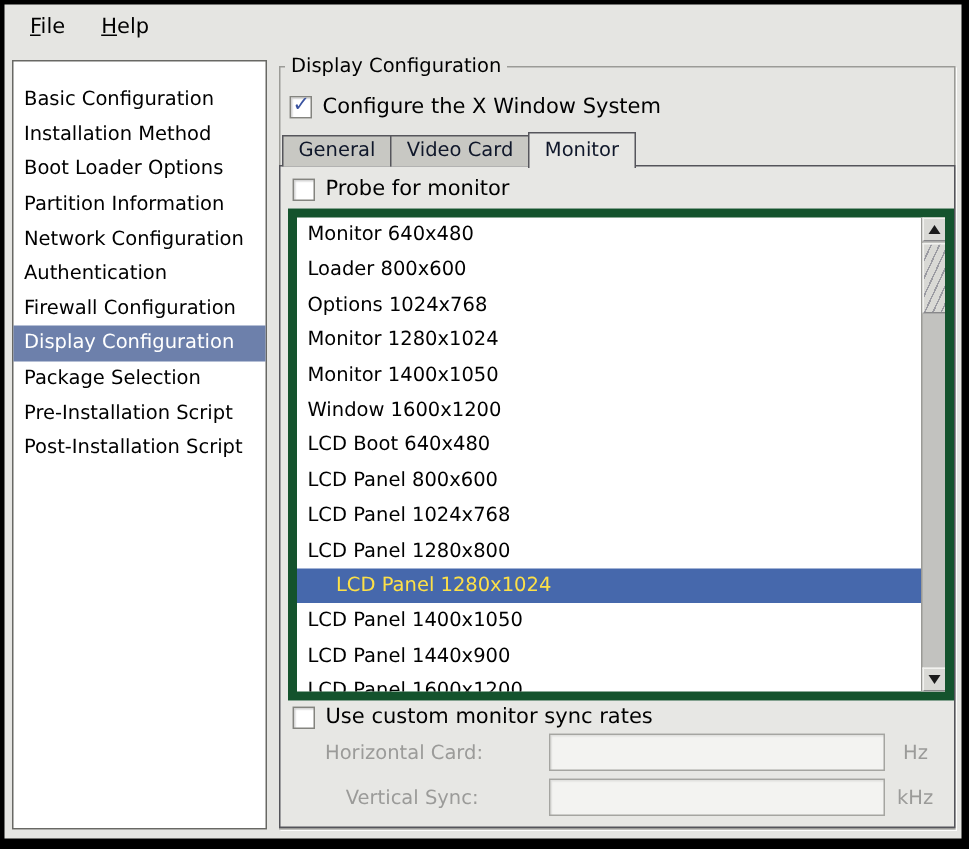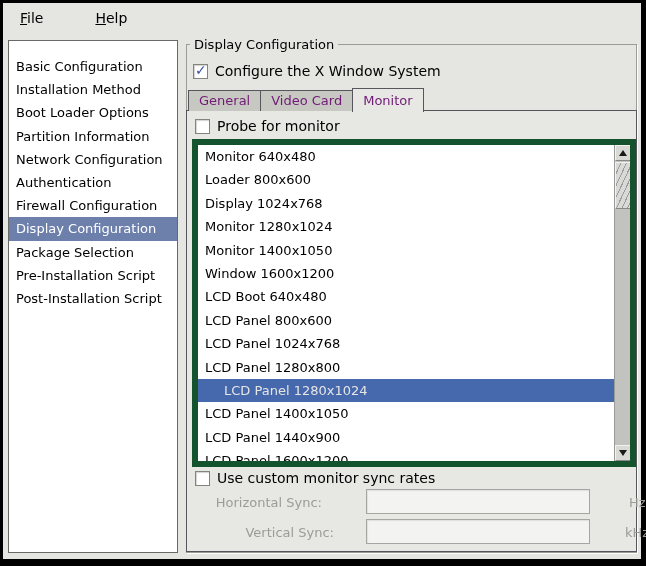--- a/index.html
+++ b/index.html
@@ -3,66 +3,66 @@
 <meta charset="utf-8">
 <style>
   * { margin:0; padding:0; box-sizing:border-box; }
   html,body { width:646px; height:566px; }
   body { font-family:"DejaVu Sans","Liberation Sans",sans-serif; }
 
   .window { position:relative; width:646px; height:566px; background:#000; overflow:hidden; }
   .window-inner { position:absolute; left:3px; top:3px; width:638px; height:556px; background:#e5e5e2; }
 
   
-  .menubar { position:absolute; left:3px; top:3px; width:638px; height:30px; display:flex; align-items:center; padding-left:10px;gap:28px; }
+  .menubar { position:absolute; left:3px; top:3px; width:638px; height:30px; display:flex; align-items:center; padding-left:10px; }
   .menu-item { display:inline-block; font-size:14px; color:#000; padding:3px 7px; margin-right:10px; cursor:default; }
   .menu-item::first-letter { text-decoration:underline; }
 
   
   .sidebar { position:absolute; left:8px; top:40px; width:170px; height:513px; background:#fff; border:1px solid #686864; padding-top:14px; }
   .side-item { height:23.2px; line-height:23.2px; padding-left:7px; font-size:13px; color:#000; white-space:nowrap; }
   .side-item.selected { background:#6d80ab; color:#fff; }
 
   
   .groupbox { position:absolute; left:186px; top:44px; width:451px; height:509px; border:1px solid #9b9b97; box-shadow:1px 1px 0 rgba(255,255,255,0.9); }
   .groupbox-label { position:absolute; left:190px; top:37px; background:#e5e5e2; padding:0 4px; font-size:13px; color:#000; z-index:2; }
 
   
   .cb { position:absolute; width:15px; height:15px; background:#fff; border:1px solid #84847f; box-shadow:inset 1px 1px 1px rgba(0,0,0,0.18); }
   .cb .check { position:absolute; left:1px; top:-3px; font-size:14px; font-weight:bold; color:#3a53a0; }
   .cb-label { position:absolute; font-size:14px; color:#000; white-space:nowrap; }
 
   
   .tabbar { position:absolute; left:188px; top:88px; height:23px; display:flex; align-items:flex-end; z-index:3; }
-  .tab { height:21px; padding:2px 10px 0; font-size:13px; color:#701a75; background:#c8c8c3; border:1px solid #56565c; border-bottom:none; white-space:nowrap; }
+  .tab { height:21px; padding:2px 10px 0; font-size:13px; color:#0f172a; background:#c8c8c3; border:1px solid #56565c; border-bottom:none; white-space:nowrap; }
   .tab + .tab { margin-left:-1px; }
   .tab.active { height:24px; padding-top:4px; background:#e7e7e4; margin-bottom:-1px; position:relative; z-index:4; }
 
   
   .panel { position:absolute; left:186px; top:110px; width:451px; height:442px; background:#e7e7e4; border:1px solid #54545a; }
 
   
   .mlist { position:absolute; left:192px; top:139px; width:444px; height:328px; background:#fff; border:6px solid #14532d; overflow:hidden; }
   .mrow { height:23.4px; line-height:23.4px; padding-left:7px; font-size:13px; color:#000; white-space:nowrap; width:426px; }
-  .mrow.selected { background:#4668ac; color:#e5e5e5;padding-left:26px; }
+  .mrow.selected { background:#4668ac; color:#fde047;padding-left:26px; }
 
   
   .sb { position:absolute; right:0; top:0; width:16px; height:100%; background:#c2c2bf; border-left:1px solid #9a9a96; }
   .sb-btn { position:absolute; left:0; width:16px; height:16px; background:#d9d9d5; border:1px solid #88888a; border-top-color:#f2f2ef; border-left-color:#f2f2ef; display:flex; align-items:center; justify-content:center; }
   .sb-btn.up { top:0; }
   .sb-btn.down { bottom:0; }
   .tri-up { width:0; height:0; border-left:4px solid transparent; border-right:4px solid transparent; border-bottom:6px solid #1a1a1a; }
   .tri-down { width:0; height:0; border-left:4px solid transparent; border-right:4px solid transparent; border-top:6px solid #1a1a1a; }
   .sb-thumb { position:absolute; left:0; top:17px; width:16px; height:47px; border:1px solid #88888a; border-top-color:#f2f2ef; border-left-color:#f2f2ef;
     background:#d9d9d5 repeating-linear-gradient(115deg, rgba(0,0,0,0) 0 4px, #9b9ba2 4px 5px); }
 
   
   .sync-label { position:absolute; width:118px; text-align:right; font-size:13px; color:#9b9b99; white-space:nowrap; }
   .sync-input { position:absolute; width:224px; height:25px; background:#f3f3f1; border:1px solid #a5a5a1; box-shadow:inset 1px 1px 1px rgba(0,0,0,0.08); font-size:13px; padding:0 4px; color:#555; }
-  .sync-unit { position:absolute; font-size:13px; color:#9b9b99;margin-left:27px; }
+  .sync-unit { position:absolute; font-size:13px; color:#9b9b99; }
 </style>
 </head>
 <body>
 
 <div class="window">
   <div class="window-inner"></div>
 
   <div class="menubar">
     <span class="menu-item">File</span>
     <span class="menu-item">Help</span>
@@ -97,21 +97,21 @@
   </div>
 
   <div class="panel"></div>
 
   <div class="cb" style="left:195px; top:119px;"></div>
   <div class="cb-label" style="left:217px; top:118px;">Probe for monitor</div>
 
   <div class="mlist">
     <div class="mrow">Monitor 640x480</div>
     <div class="mrow">Loader 800x600</div>
-    <div class="mrow">Display 1024x768</div>
+    <div class="mrow">Options 1024x768</div>
     <div class="mrow">Monitor 1280x1024</div>
     <div class="mrow">Monitor 1400x1050</div>
     <div class="mrow">Window 1600x1200</div>
     <div class="mrow">LCD Boot 640x480</div>
     <div class="mrow">LCD Panel 800x600</div>
     <div class="mrow">LCD Panel 1024x768</div>
     <div class="mrow">LCD Panel 1280x800</div>
     <div class="mrow selected">LCD Panel 1280x1024</div>
     <div class="mrow">LCD Panel 1400x1050</div>
     <div class="mrow">LCD Panel 1440x900</div>
@@ -124,20 +124,20 @@
       <div class="sb-thumb"></div>
       <div class="sb-btn down">
           <span class="tri-down"></span>
         </div>
     </div>
   </div>
 
   <div class="cb" style="left:195px; top:471px;"></div>
   <div class="cb-label" style="left:217px; top:470px;text-align:center;">Use custom monitor sync rates</div>
 
-  <div class="sync-label" style="left:204px; top:495px;">Horizontal Sync:</div>
+  <div class="sync-label" style="left:204px; top:495px;">Horizontal Card:</div>
   <input class="sync-input" style="left: 366px; top: 489px;" disabled="">
   <div class="sync-unit" style="left:602px; top:495px;">Hz</div>
 
-  <div class="sync-label" style="left:216px; top:525px;">Vertical Sync:</div>
+  <div class="sync-label" style="left:201px; top:525px;">Vertical Sync:</div>
   <input class="sync-input" style="left: 366px; top: 519px;" disabled="">
   <div class="sync-unit" style="left:598px; top:525px;">kHz</div>
 </div>
 
 </body></html>

